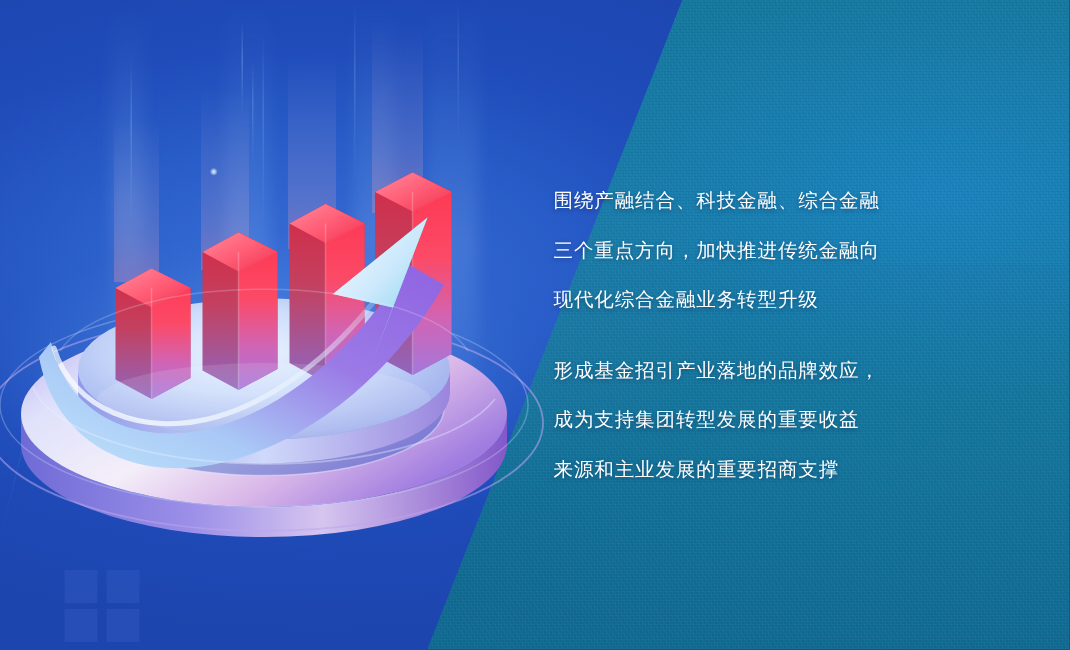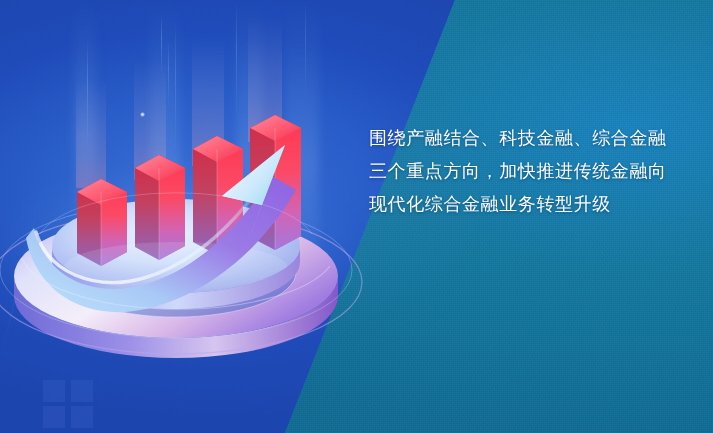--- a/index.html
+++ b/index.html
@@ -60,21 +60,21 @@
   .illus svg{display:block;}
 
   
   .copy{
     position:absolute;
     left:369px;top:104px;
     width:330px;
     color:#ffffff;
   }
   .para{
-    font-size:18px;
+    font-size:13px;
     line-height:33px;
     letter-spacing:.6px;
     text-shadow:0 1px 3px rgba(6,30,70,.45);
     white-space:pre-line;
     font-weight:400;
   }
   .para + .para{margin-top:14px;}
 </style>
 </head>
 <body>
@@ -269,15 +269,18 @@
 
       <path d="M22,258 a158,60 0 0 0 308,8" fill="none" stroke="#e6f0ff" stroke-opacity=".40" stroke-width="1.2"></path>
       <path d="M40,234 a140,54 0 0 1 272,0" fill="none" stroke="#e6f0ff" stroke-opacity=".22" stroke-width="1"></path>
     </svg>
   </div>
 
   <div class="copy">
     <p class="para">围绕产融结合、科技金融、综合金融
 三个重点方向，加快推进传统金融向
 现代化综合金融业务转型升级</p>
+    <p class="para">形成基金招引产业落地的品牌效应，
+成为支持集团转型发展的重要收益
+来源和主业发展的重要招商支撑</p>
   </div>
 
 </div>
 
 </body></html>

